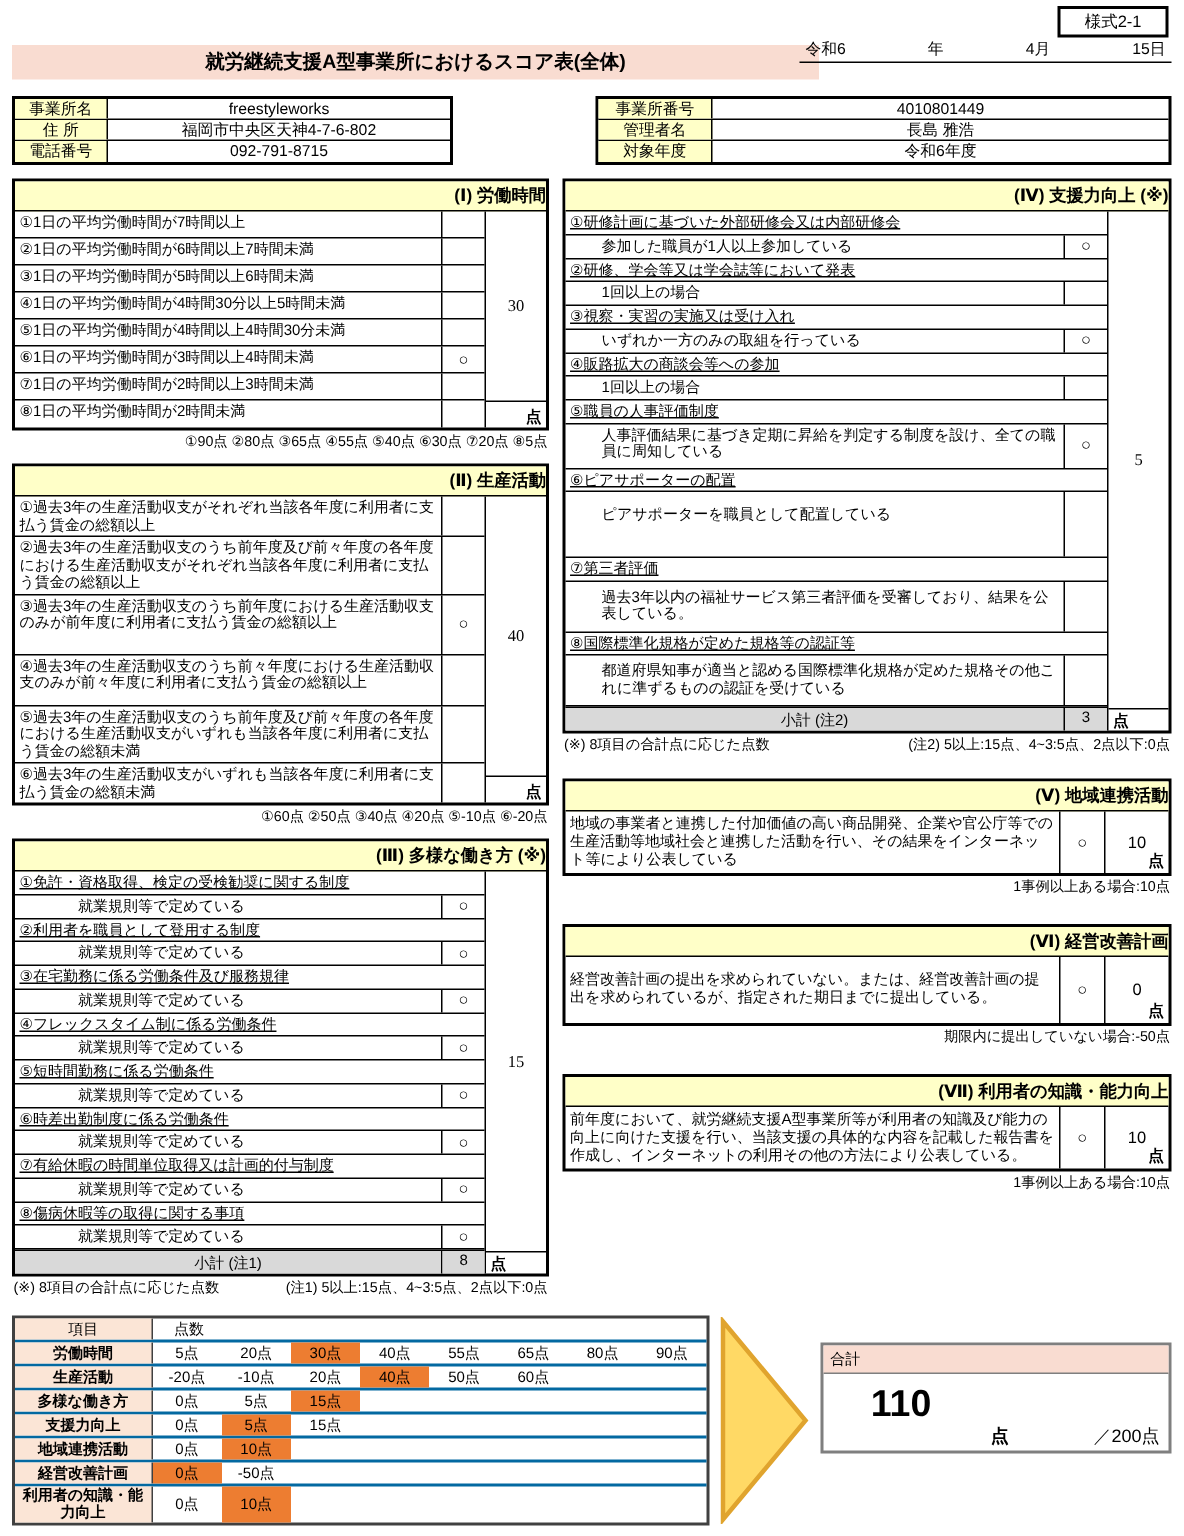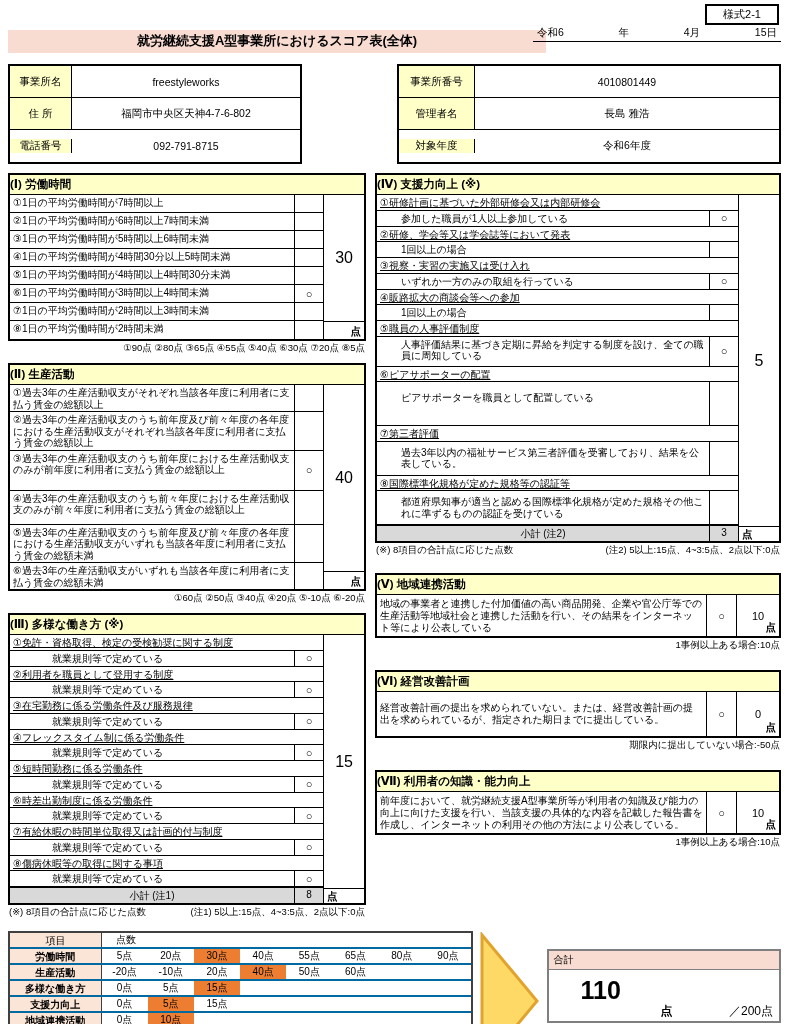--- a/index.html
+++ b/index.html
@@ -16,46 +16,46 @@
               padding:1px 16px; font-size:11px; background:#fff; }
   .date-line { position:absolute; top:26px; right:8px; width:248px;
                border-bottom:1.5px solid #000; display:flex;
                justify-content:space-between; padding:0 4px 1px 4px; font-size:10.5px; }
   .title-bar { margin-top:26px; width:538px; background:#F9DCD1;
                text-align:center; font-weight:bold; font-size:13px; padding:2px 0 3px 0; }
 
   
   .info-row { display:flex; margin-top:11px; }
   .info { border:2px solid #000; }
-  .info .irow2 { display:flex; border-bottom:1px solid #000; height:32px; }
+  .info .irow2 { display:flex; border-bottom:1px solid #000; height:14px; }
   .info .irow2:last-child { border-bottom:none;align-items:center; }
   .info .lbl { background:#FFFFC8; border-right:1px solid #000; display:flex;
                align-items:center; justify-content:center; font-size:10.5px; }
   .info .val { display:flex; align-items:center; justify-content:center; flex:1; font-size:10.5px; }
   .info-left { width:294px; }
   .info-left .lbl { width:62px; }
   .info-right { width:384px; margin-left:95px; }
   .info-right .lbl { width:76px; }
 
   
   .main { display:flex; margin-top:9px; align-items:flex-start; }
   .col-l { width:381px; }
   .col-r { width:432px; margin-left:9px; }
 
   .sec { border:2px solid #000; }
-  .sec-h { background:#FFFFC8; border-bottom:1px solid #000; text-align:left;
+  .sec-h { background:#FFFFC8; border-bottom:1px solid #000; text-align:right;
            font-weight:bold; font-size:11.5px; padding:2px 0; }
   .sec-body { display:flex; }
   .items { flex:1; border-right:1px solid #000; }
   .irow { display:flex; border-bottom:1px solid #000; min-height:18px; }
   .items .irow:last-child, .items .prow-sub:last-child { border-bottom:none; }
   .itext { flex:1; border-right:1px solid #000; padding:2px 2px 1px 3px; line-height:11.5px; }
   .imark { width:28px; display:flex; align-items:center; justify-content:center; font-size:11px; }
   .scorecol { width:40px; display:flex; flex-direction:column; }
-  .snum { flex:1; display:flex; align-items:center; justify-content:center; font-size:16px; }
+  .snum { flex:1; display:flex; align-items:center; justify-content:center; font-size:11px;font-family:Liberation Serif, serif; }
   .sunit { height:18px; border-top:1px solid #000; text-align:right;
            font-weight:bold; padding:3px 3px 0 0; font-size:10.5px; }
   .foot-r { text-align:right; font-size:9.5px; margin:1px 1px 0 0; }
   .foot-lr { display:flex; justify-content:space-between; font-size:9.5px; margin:1px 1px 0 1px; }
 
   
   .prow-head { border-bottom:1px solid #000; padding:2px 3px 1px 3px; min-height:15px; line-height:11.5px;}
   .prow-head span { text-decoration:underline; }
   .prow-sub { display:flex; border-bottom:1px solid #000; min-height:16px; }
   .prow-sub .ptext { flex:1; border-right:1px solid #000; padding:2px 2px 1px 42px; line-height:11.5px; }

